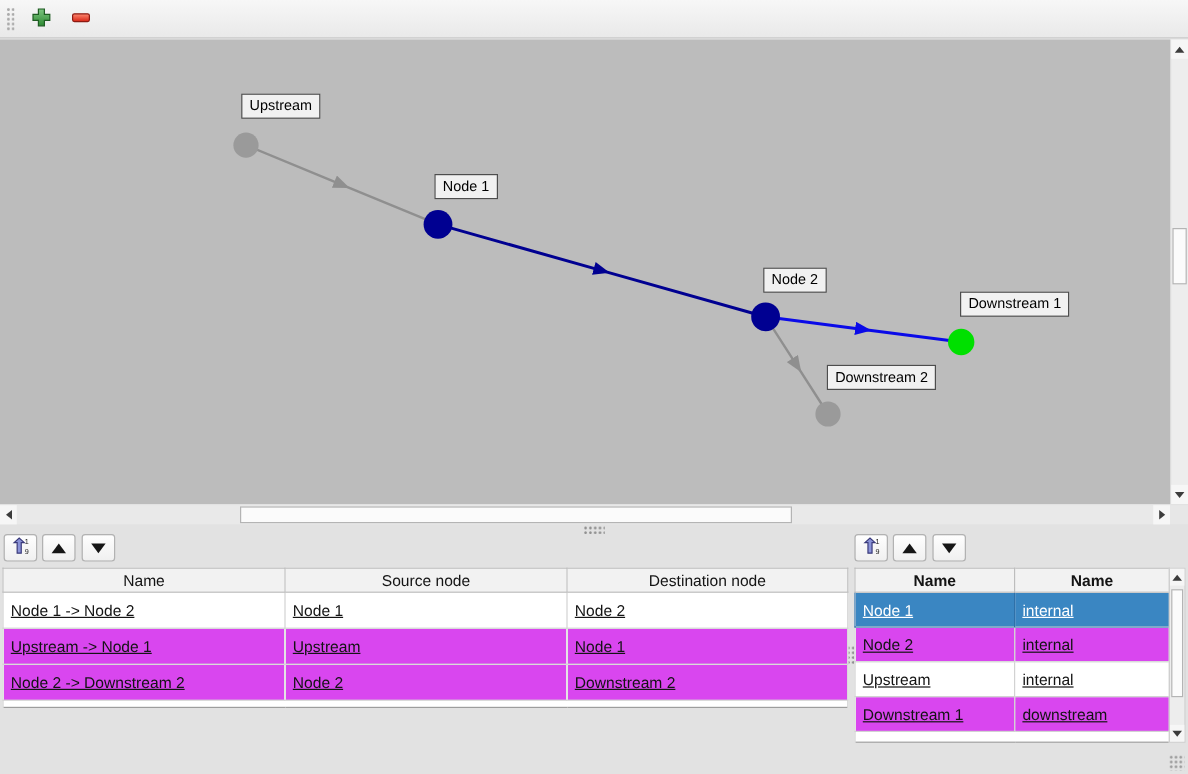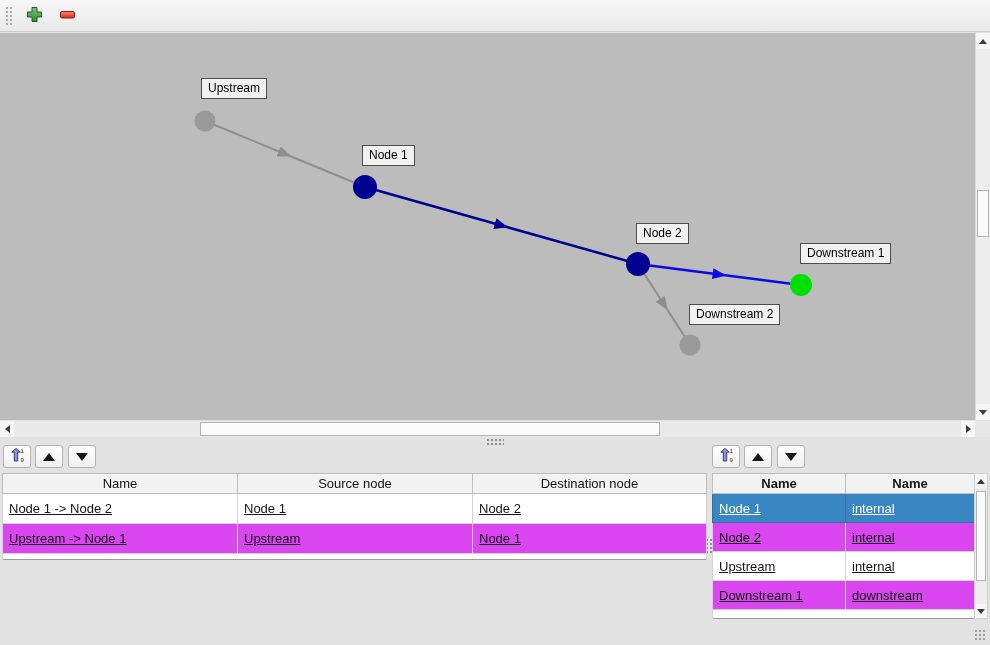--- a/index.html
+++ b/index.html
@@ -215,20 +215,25 @@
         <tr class="r0">
           <td>Node 1 -&gt; Node 2</td>
           <td>Node 1</td>
           <td>Node 2</td>
         </tr>
         <tr class="r1">
           <td>Upstream -&gt; Node 1</td>
           <td>Upstream</td>
           <td>Node 1</td>
         </tr>
+        <tr class="r1">
+          <td>Node 2 -&gt; Downstream 2</td>
+          <td>Node 2</td>
+          <td>Downstream 2</td>
+        </tr>
         <tr class="filler">
           <td colspan="3" style="height: 5px;"></td>
         </tr>
       </tbody>
   </table>
 
   <table class="tbl node-tbl bold-head" style="left:712px;top:473px;width:262px;">
     <colgroup>
         <col style="width:133px">
         <col style="width:129px">

